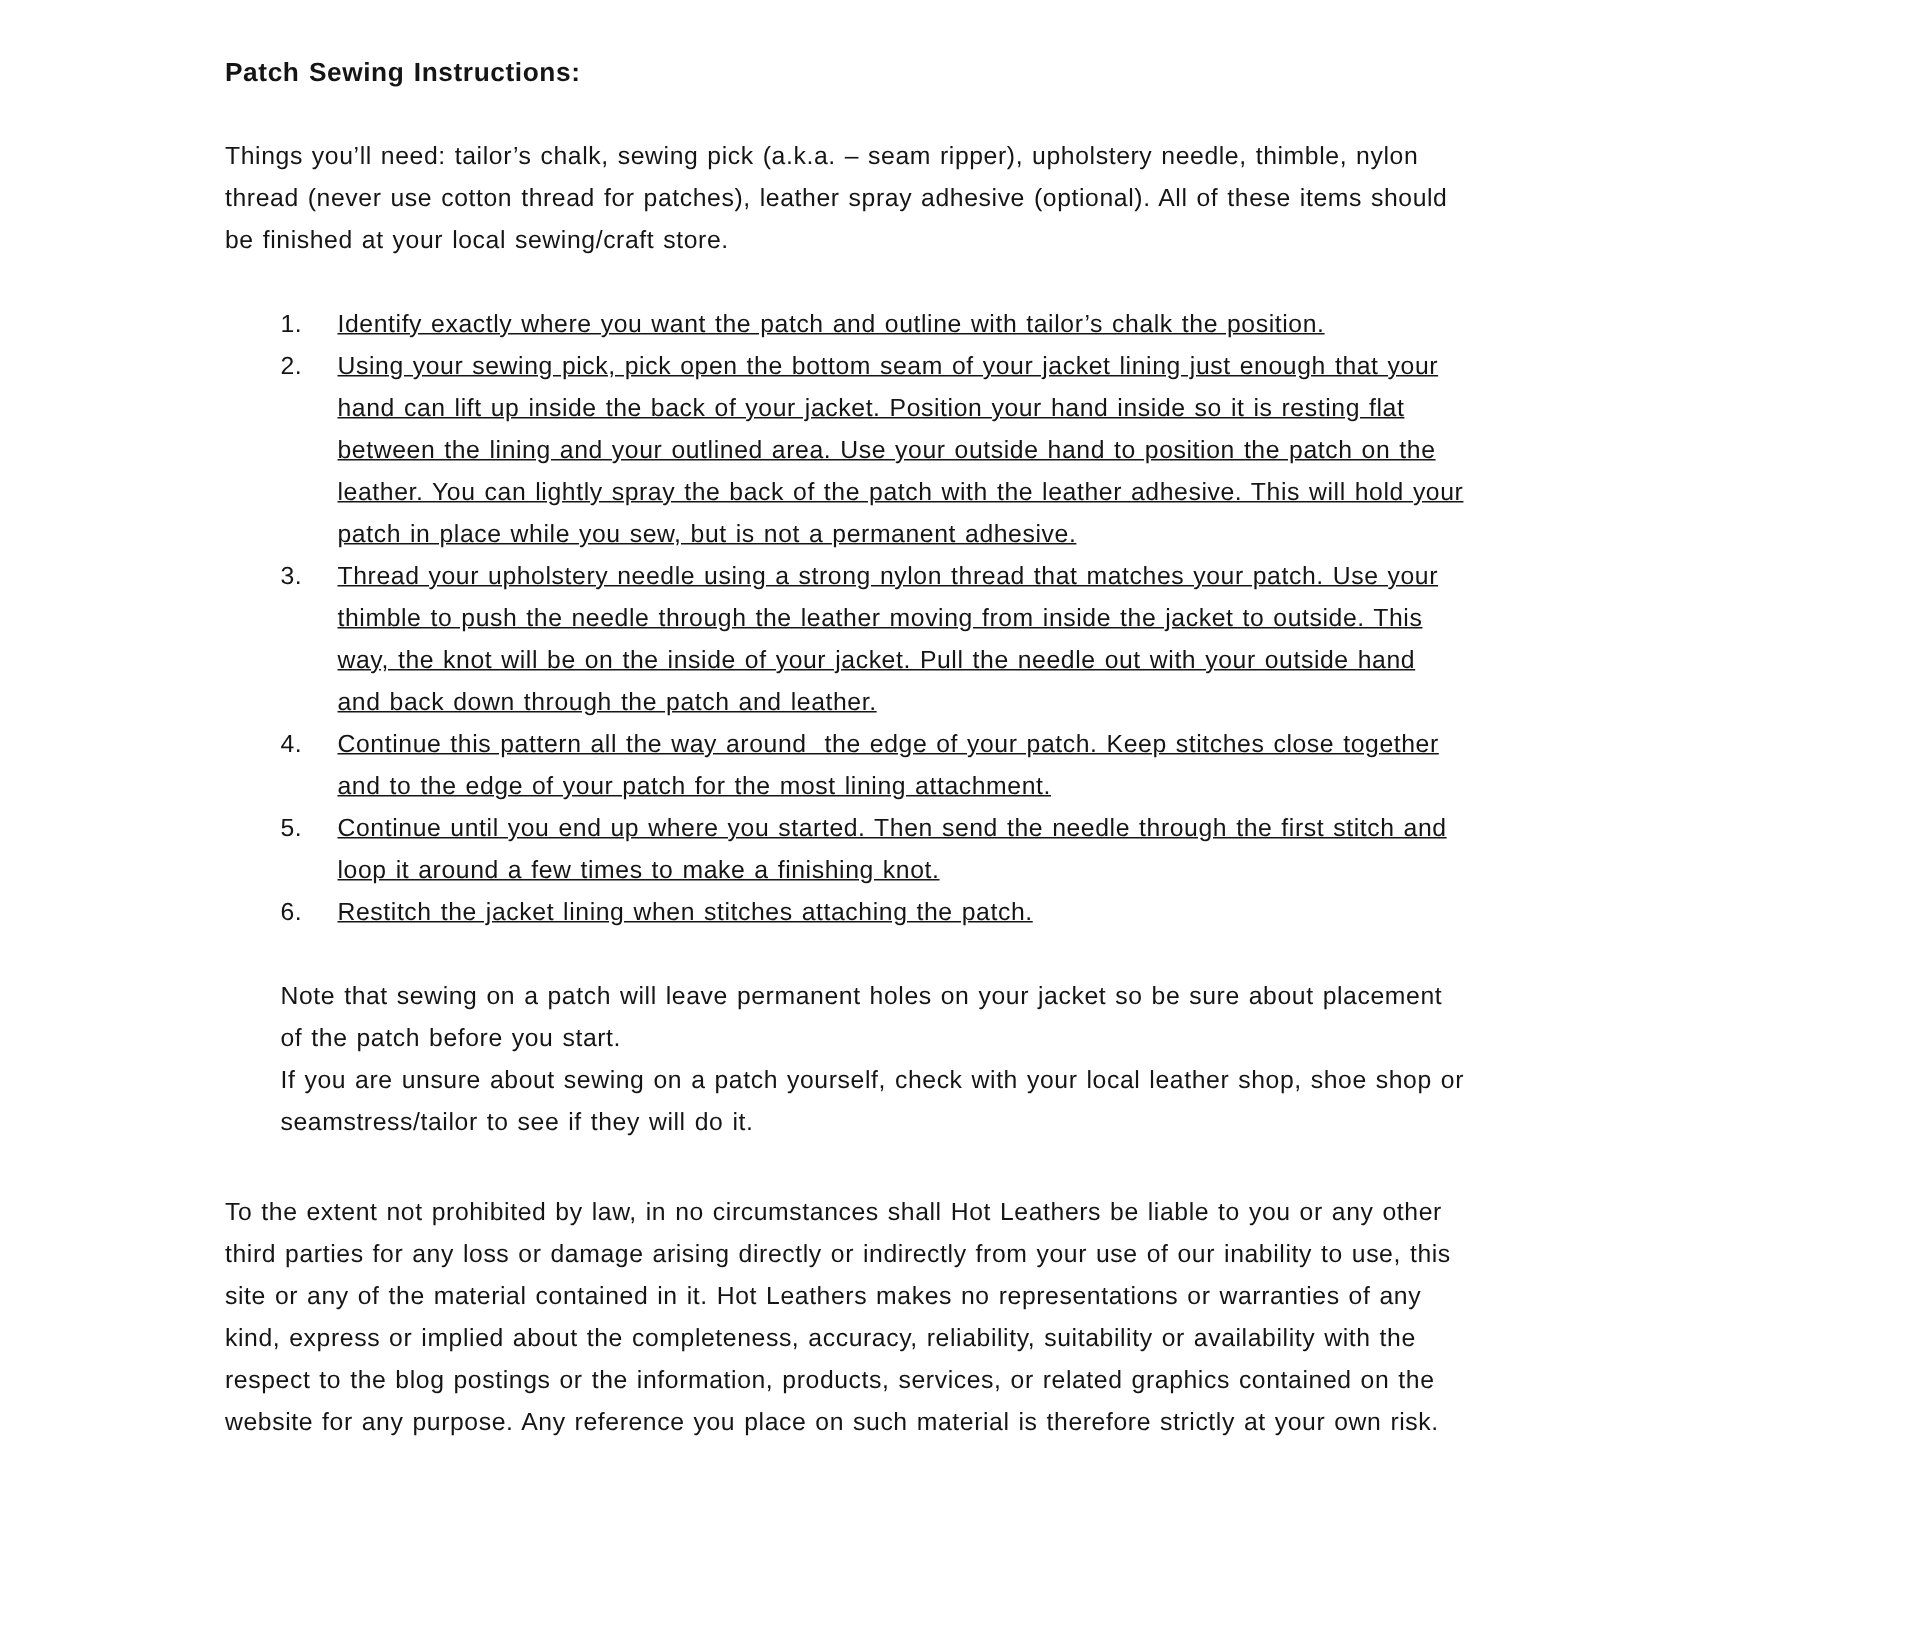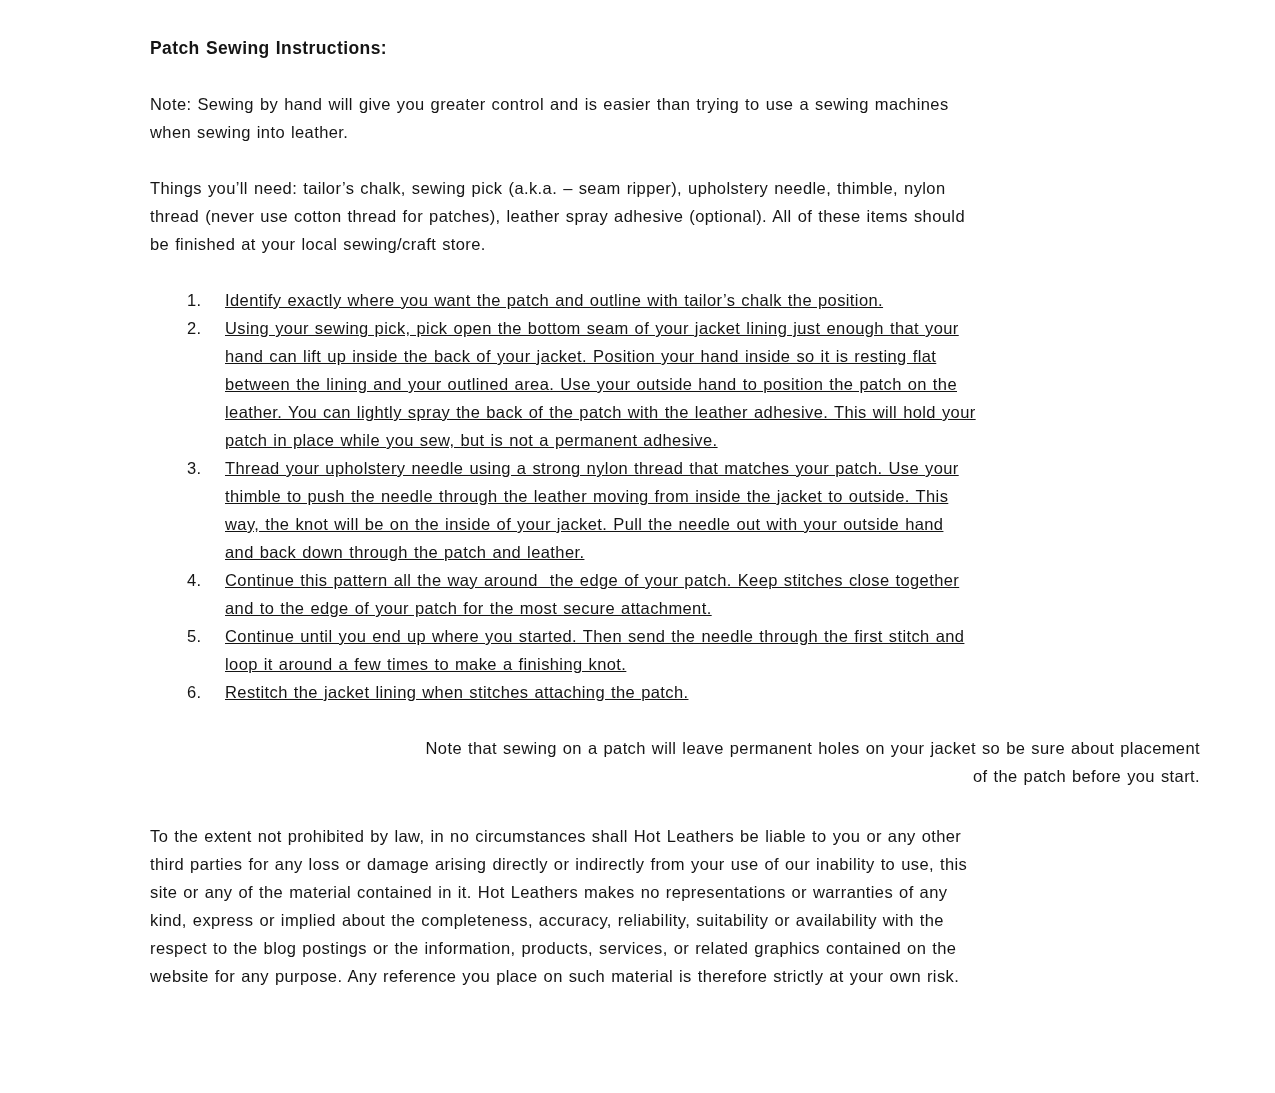--- a/index.html
+++ b/index.html
@@ -49,36 +49,33 @@
     display: block;
     white-space: pre-wrap;
     text-decoration: underline;
   }
   .notes {
     margin-top: 28px;
     padding-left: 37px;
   }
   .note-para {
     white-space: pre-wrap;
-    text-align: right;
   }
   .disclaimer {
     margin-top: 32px;
     white-space: pre-wrap;
   }
 </style>
 </head>
 <body>
 
 <div class="page">
 
   <div class="doc-title">Patch Sewing Instructions:</div>
 
-  <div class="para">Note: Sewing by hand will give you greater control and is easier than trying to use a sewing machines
-when sewing into leather.</div>
 
   <div class="para">Things you’ll need: tailor’s chalk, sewing pick (a.k.a. – seam ripper), upholstery needle, thimble, nylon
 thread (never use cotton thread for patches), leather spray adhesive (optional). All of these items should
 be finished at your local sewing/craft store.</div>
 
   <div class="steps">
     <div class="step">
       <span class="step-num">1.</span>
       <span class="step-text">Identify exactly where you want the patch and outline with tailor’s chalk the position.</span>
     </div>
@@ -93,36 +90,38 @@
     <div class="step">
       <span class="step-num">3.</span>
       <span class="step-text">Thread your upholstery needle using a strong nylon thread that matches your patch. Use your
 thimble to push the needle through the leather moving from inside the jacket to outside. This
 way, the knot will be on the inside of your jacket. Pull the needle out with your outside hand
 and back down through the patch and leather.</span>
     </div>
     <div class="step">
       <span class="step-num">4.</span>
       <span class="step-text">Continue this pattern all the way around  the edge of your patch. Keep stitches close together
-and to the edge of your patch for the most secure attachment.</span>
+and to the edge of your patch for the most lining attachment.</span>
     </div>
     <div class="step">
       <span class="step-num">5.</span>
       <span class="step-text">Continue until you end up where you started. Then send the needle through the first stitch and
 loop it around a few times to make a finishing knot.</span>
     </div>
     <div class="step">
       <span class="step-num">6.</span>
       <span class="step-text">Restitch the jacket lining when stitches attaching the patch.</span>
     </div>
   </div>
 
   <div class="notes">
     <div class="note-para">Note that sewing on a patch will leave permanent holes on your jacket so be sure about placement
 of the patch before you start.</div>
+    <div class="note-para">If you are unsure about sewing on a patch yourself, check with your local leather shop, shoe shop or
+seamstress/tailor to see if they will do it.</div>
   </div>
 
   <div class="disclaimer">To the extent not prohibited by law, in no circumstances shall Hot Leathers be liable to you or any other
 third parties for any loss or damage arising directly or indirectly from your use of our inability to use, this
 site or any of the material contained in it. Hot Leathers makes no representations or warranties of any
 kind, express or implied about the completeness, accuracy, reliability, suitability or availability with the
 respect to the blog postings or the information, products, services, or related graphics contained on the
 website for any purpose. Any reference you place on such material is therefore strictly at your own risk.</div>
 
 </div>

